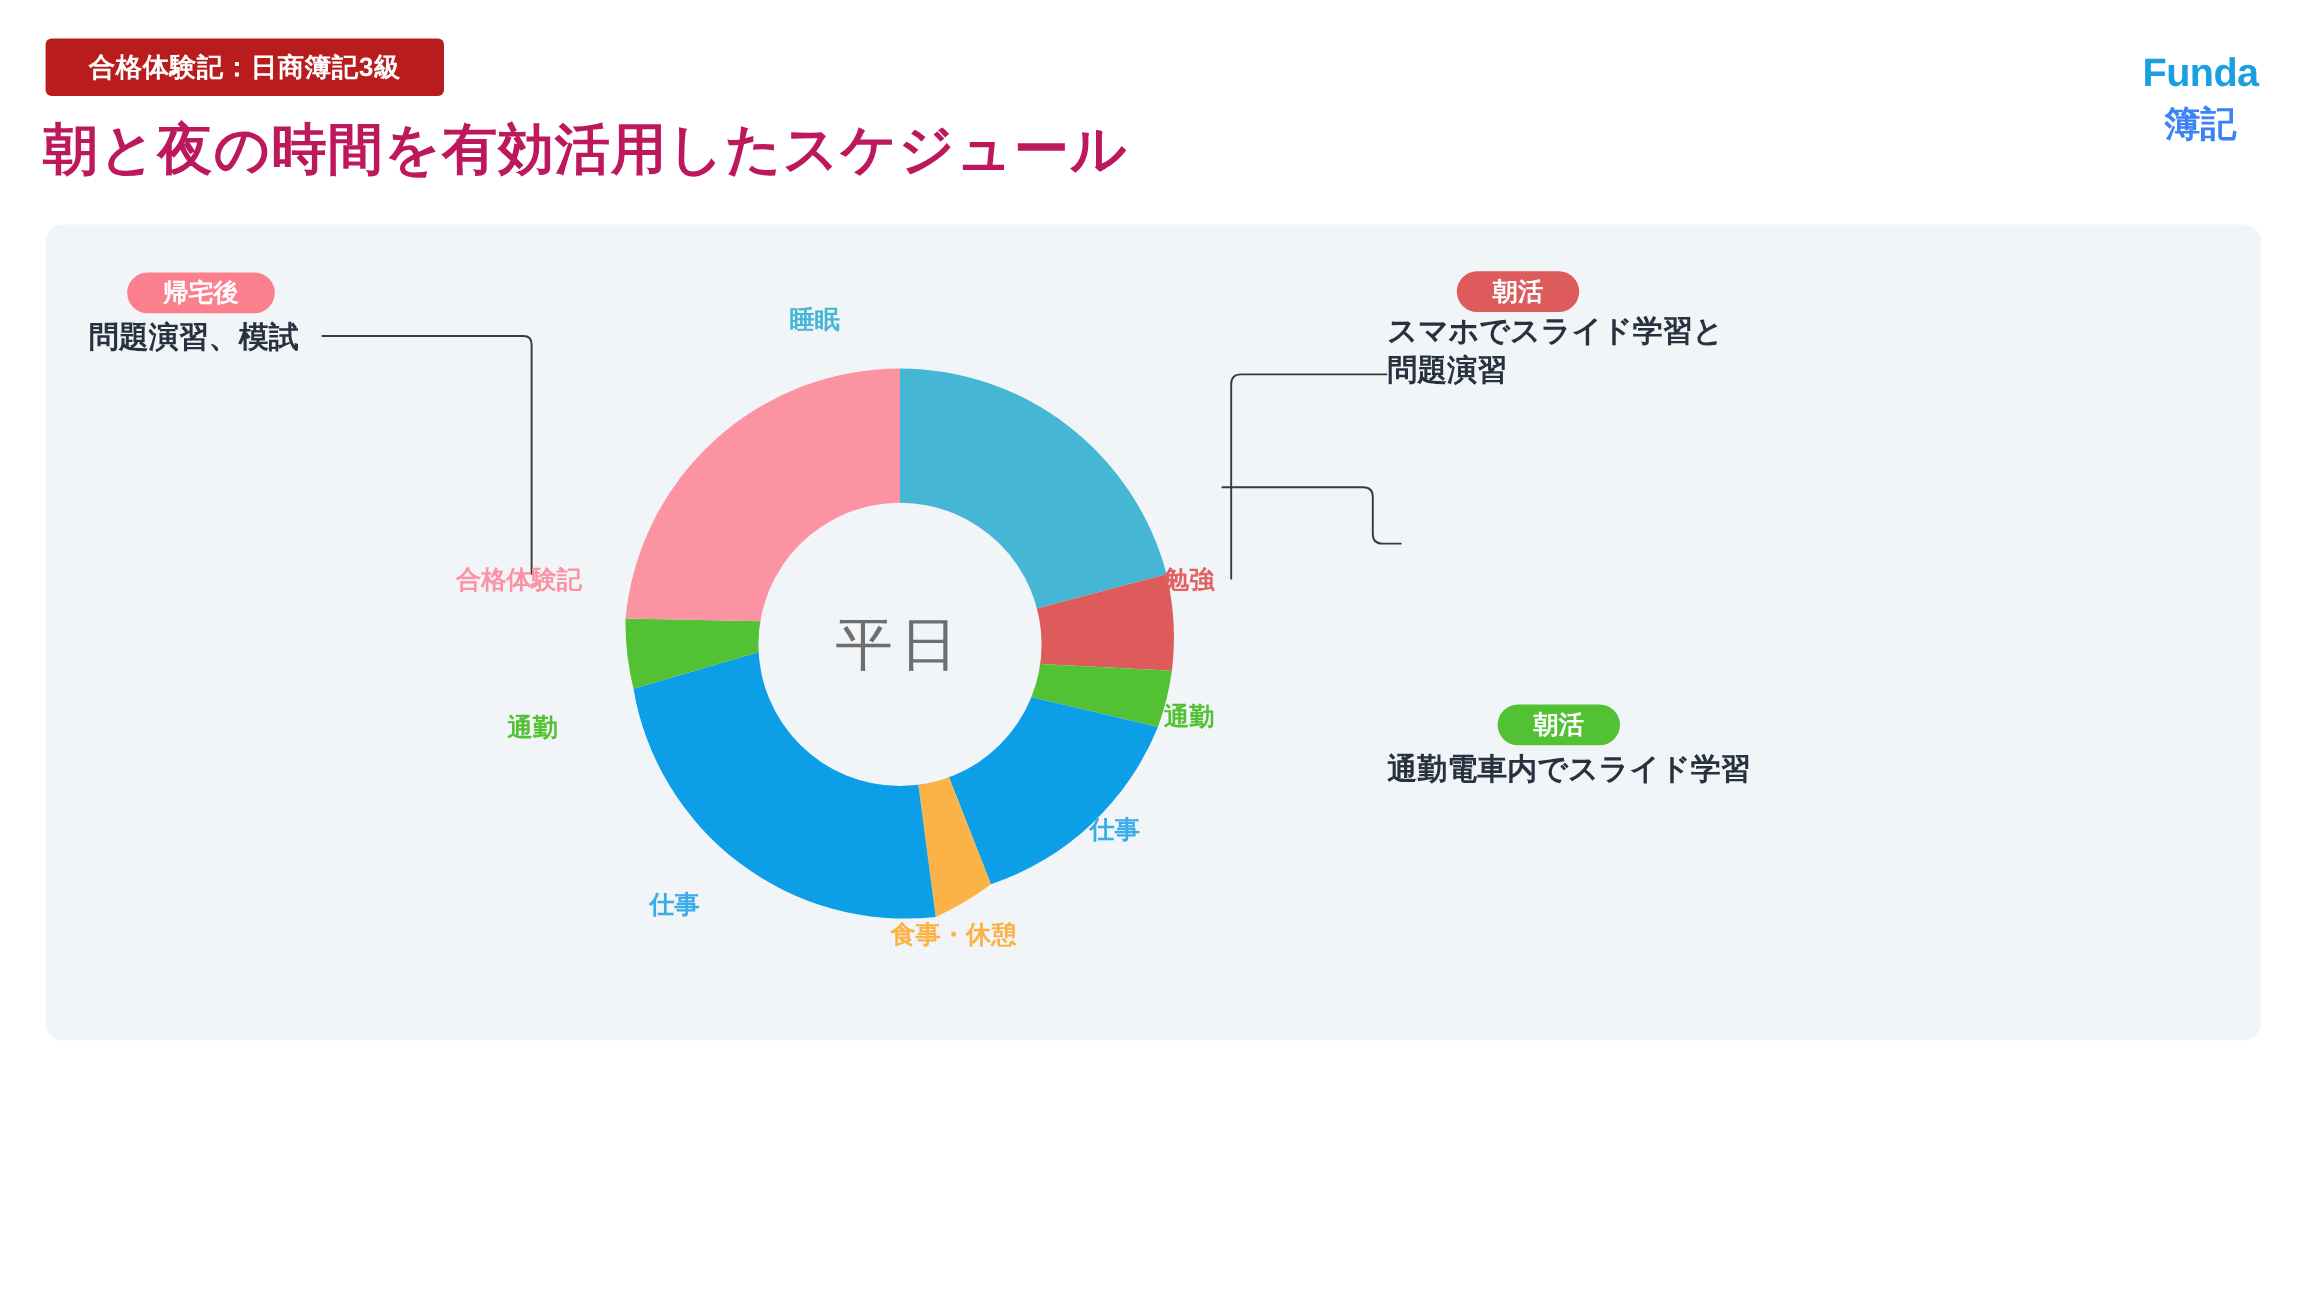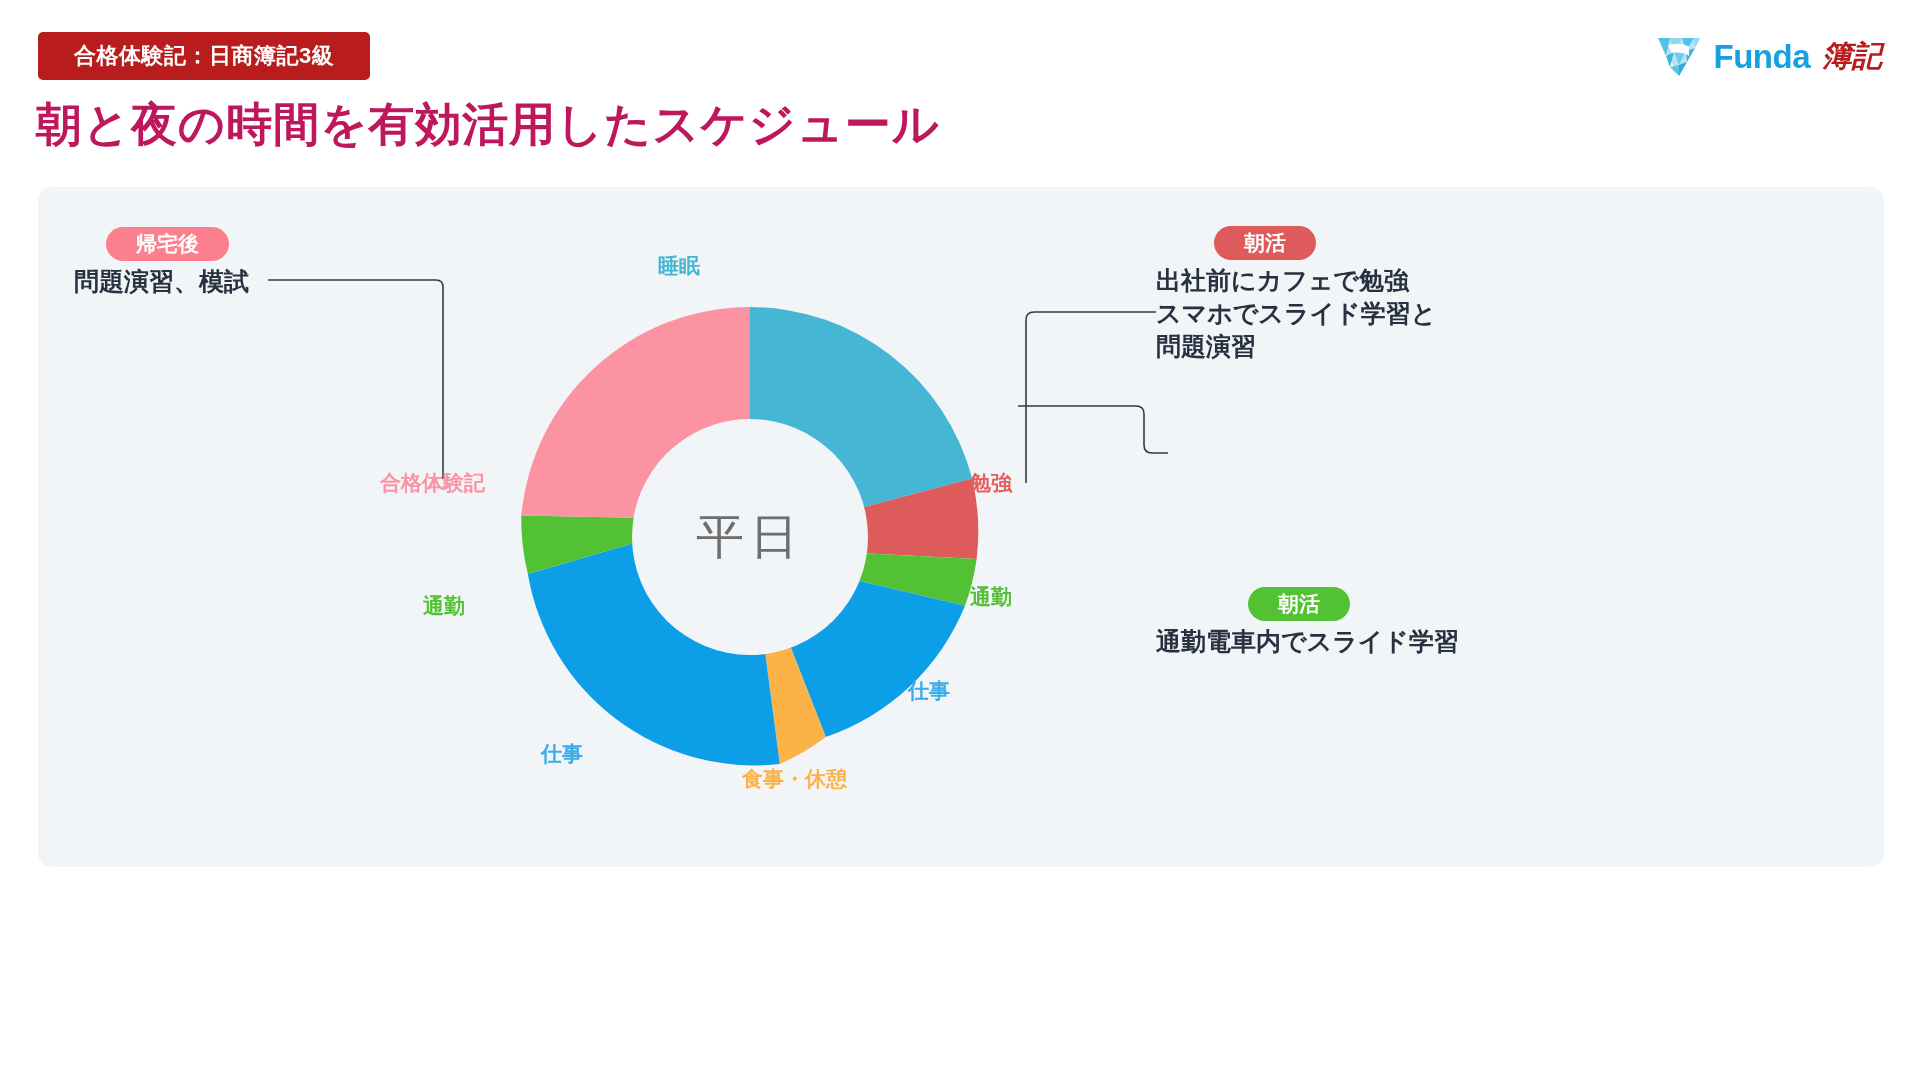--- a/index.html
+++ b/index.html
@@ -48,36 +48,36 @@
   }
 
   
   #brand {
     position: absolute;
     right: 38px; top: 32px;
     display: flex;
     align-items: center;
     gap: 12px;
     height: 48px;
+    flex-direction: column;
   }
   #brand-gem { width: 46px; height: 44px; display:block; }
   #brand-word {
     font-size: 33px;
     font-weight: bold;
     color: #18A0E0;
     letter-spacing: -0.5px;
     line-height: 1;
   }
   #brand-sub {
     font-size: 30px;
     font-weight: bold;
-    color: #b91c1c;
+    color: #3b82f6;
     letter-spacing: 0px;
     line-height: 1;
-    font-style: italic;
   }
 
   
   #panel {
     position: absolute;
     left: 38px; top: 187px;
     width: 1846px; height: 680px;
     background: #F2F5F8;
     border-radius: 14px;
   }
@@ -179,21 +179,20 @@
   </div>
 
   <svg class="annot-line" style="left:230px; top:92px; width:180px; height:210px;">
     <path d="M0,1 L168,1 Q175,1 175,8 L175,200" fill="none" stroke="#3A3A3A" stroke-width="1.6"></path>
   </svg>
 
   <div class="annot" style="left:1118px; top:39px;">
     <div class="annot-badge" style="background:#DD5B5B; margin-left:58px;">
       <span>朝活</span>
     </div>
-    <div class="annot-text" style="margin-top:4px;">出社前にカフェで勉強</div>
     <div class="annot-text">スマホでスライド学習と</div>
     <div class="annot-text">問題演習</div>
   </div>
 
   <svg class="annot-line" style="left:980px; top:124px; width:150px; height:180px;">
     <path d="M138,1 L16,1 Q8,1 8,9 L8,172" fill="none" stroke="#3A3A3A" stroke-width="1.6"></path>
   </svg>
 
   <div class="annot" style="left:1118px; top:400px;">
     <div class="annot-badge" style="background:#52C234; margin-left:92px;">

